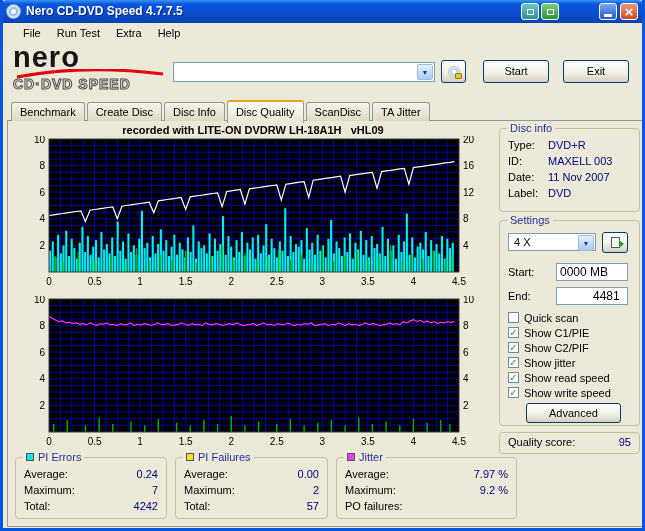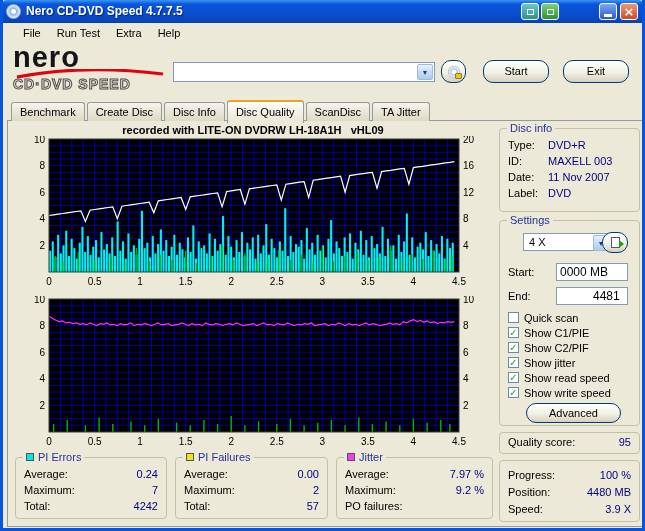--- a/index.html
+++ b/index.html
@@ -25,21 +25,21 @@
   
   .logo{position:absolute;left:10px;top:44px;width:160px;height:50px;}
   .logo-nero{font-size:29px;font-weight:bold;color:#151515;line-height:26px;letter-spacing:1px;}
   .logo-swoosh{position:absolute;left:2px;top:25px;}
   .logo-sub{position:absolute;left:0;top:32px;font-size:14px;font-weight:bold;letter-spacing:1px;
             color:#ECE9D8;-webkit-text-stroke:1px #4A4A4A;white-space:pre;}
   .combo{position:absolute;left:170px;top:62px;width:262px;height:20px;background:#fff;border:1px solid #7F9DB9;
          font-size:11px;line-height:18px;padding-left:5px;white-space:pre;overflow:hidden;}
   .carrow{position:absolute;right:1px;top:1px;width:16px;height:16px;border:1px solid #9DBBDD;border-radius:2px;
           background:linear-gradient(#E9F2FD,#C7DCF7 50%,#AFCBF0);color:#1F3E7A;font-size:7px;line-height:15px;text-align:center;}
-  .xpbtn{position:absolute;border:1px solid #003C74;border-radius:10px;
+  .xpbtn{position:absolute;border:1px solid #003C74;border-radius:3px;
          background:linear-gradient(#FFFFFF,#F2F0E4 55%,#D6CFC0);
          font-size:11px;color:#000;text-align:center;cursor:default;}
   .icon-btn{display:flex;align-items:center;justify-content:center;}
   .disc-ic{width:12px;height:12px;border-radius:50%;background:radial-gradient(circle,#fff 0 2px,#AEC4D8 3px,#EDF3FA 5px,#8C9FB4 6px);}
   .hand-ic{position:absolute;right:3px;bottom:3px;width:7px;height:6px;background:#F2C22E;border:1px solid #9A7B10;border-radius:1px;}
   .page-ic{width:9px;height:11px;background:#fff;border:1px solid #556;}
   .arrow-ic{position:absolute;right:3px;bottom:4px;width:0;height:0;border-left:5px solid #1F9D1F;border-top:4px solid transparent;border-bottom:4px solid transparent;}
   
   .tabs{position:absolute;left:8px;top:99px;height:22px;display:flex;align-items:flex-end;z-index:3;}
   .tab{height:19px;line-height:18px;padding:0 8px;margin-right:2px;font-size:11px;
@@ -55,21 +55,21 @@
   
   .gb{position:absolute;border:1px solid #C3C0A8;border-radius:4px;z-index:2;}
   .gb-title{position:absolute;top:-7px;left:7px;background:#ECE9D8;padding:0 3px;font-size:11px;color:#26309A;display:flex;align-items:center;gap:4px;}
   .sq{display:inline-block;width:8px;height:8px;border:1px solid #555;}
   .srow{position:absolute;left:8px;right:8px;height:14px;display:flex;justify-content:space-between;font-size:11px;}
   .srow .val{color:#00007F;}
   .dl-row{position:absolute;left:8px;right:6px;height:14px;font-size:11px;}
   .dl-row .dlabel{display:inline-block;width:40px;color:#000;}
   .dl-row .dval{color:#00007F;}
   
-  .combo2{position:absolute;left:23px;top:12px;width:88px;height:18px;background:#fff;border:1px solid #7F9DB9;font-size:11px;line-height:17px;padding-left:5px;}
+  .combo2{position:absolute;left:8px;top:12px;width:88px;height:18px;background:#fff;border:1px solid #7F9DB9;font-size:11px;line-height:17px;padding-left:5px;}
   .slabel{position:absolute;left:8px;font-size:11px;}
   .tinput{position:absolute;left:56px;width:72px;height:18px;border:1px solid #7F9DB9;background:#fff;
           font-family:"Liberation Sans",sans-serif;font-size:12px;padding:1px 3px;color:#000;}
   .cbrow{position:absolute;left:8px;height:13px;display:flex;align-items:center;gap:5px;font-size:11px;}
   .cbbox{width:11px;height:11px;background:#fff;border:1px solid #6A8BA8;color:#21A121;
          font:bold 10px/10px "DejaVu Sans",sans-serif;text-align:center;flex:0 0 11px;}
 </style>
 </head>
 <body>
 
@@ -392,34 +392,20 @@
     <div class="xpbtn" style="left:26px;top:182px;width:95px;height:20px;line-height:18px;">Advanced</div>
   </div>
 
   <div class="gb" style="left:496px;top:432px;width:141px;height:22px;">
     <div class="srow" style="top:3px;">
       <span>Quality score:</span>
       <span class="val">95</span>
     </div>
   </div>
 
-  <div class="gb" style="left:496px;top:460px;width:141px;height:62px;">
-    <div class="srow" style="top:8px;">
-        <span>Progress:</span>
-        <span class="val">100 %</span>
-      </div>
-    <div class="srow" style="top:25px;">
-        <span>Position:</span>
-        <span class="val">4480 MB</span>
-      </div>
-    <div class="srow" style="top:42px;">
-        <span>Speed:</span>
-        <span class="val">3.9 X</span>
-      </div>
-  </div>
 
   <div class="gb" style="left:12px;top:457px;width:152px;height:62px;">
     <div class="gb-title">
         <span class="sq" style="background: rgb(0, 232, 232);"></span>
         <span>PI Errors</span>
       </div>
     <div class="srow" style="top:10px;">
         <span>Average:</span>
         <span class="val">0.24</span>
       </div>
@@ -445,21 +431,21 @@
     <div class="srow" style="top:26px;">
         <span>Maximum:</span>
         <span class="val">2</span>
       </div>
     <div class="srow" style="top:42px;">
         <span>Total:</span>
         <span class="val">57</span>
       </div>
   </div>
 
-  <div class="gb" style="left:333px;top:457px;width:157px;height:62px;text-decoration:underline;">
+  <div class="gb" style="left:333px;top:457px;width:181px;height:62px;text-decoration:underline;">
     <div class="gb-title">
         <span class="sq" style="background: rgb(242, 62, 242);"></span>
         <span>Jitter</span>
       </div>
     <div class="srow" style="top:10px;">
         <span>Average:</span>
         <span class="val">7.97 %</span>
       </div>
     <div class="srow" style="top:26px;">
         <span>Maximum:</span>

